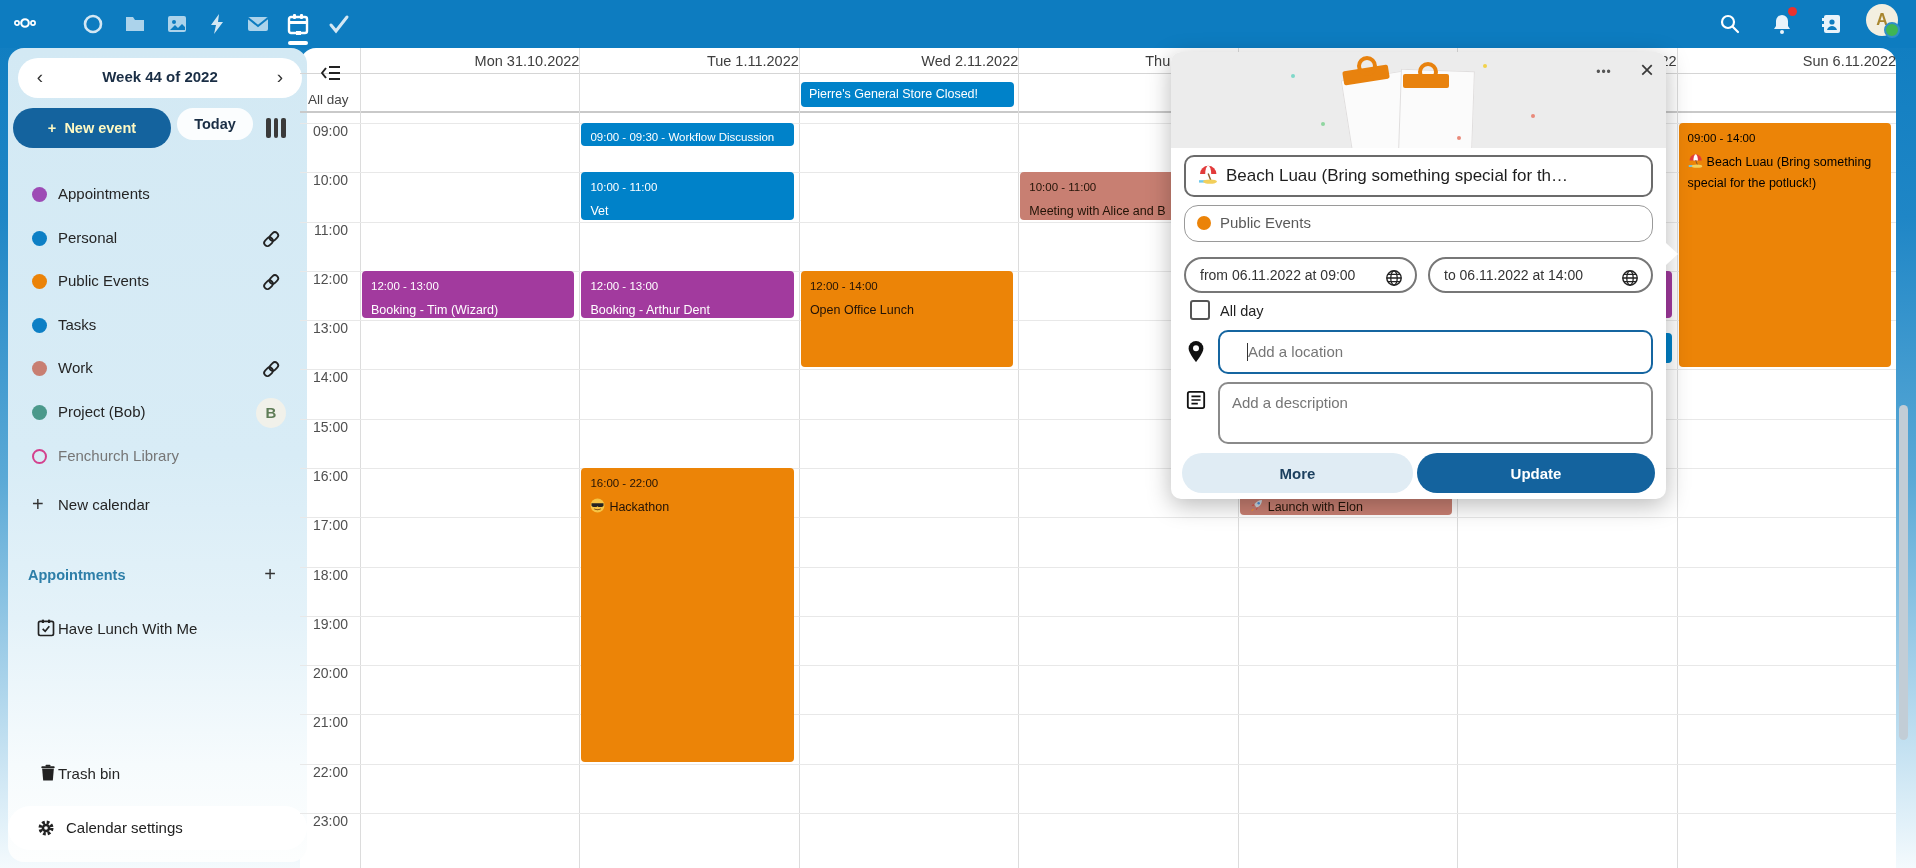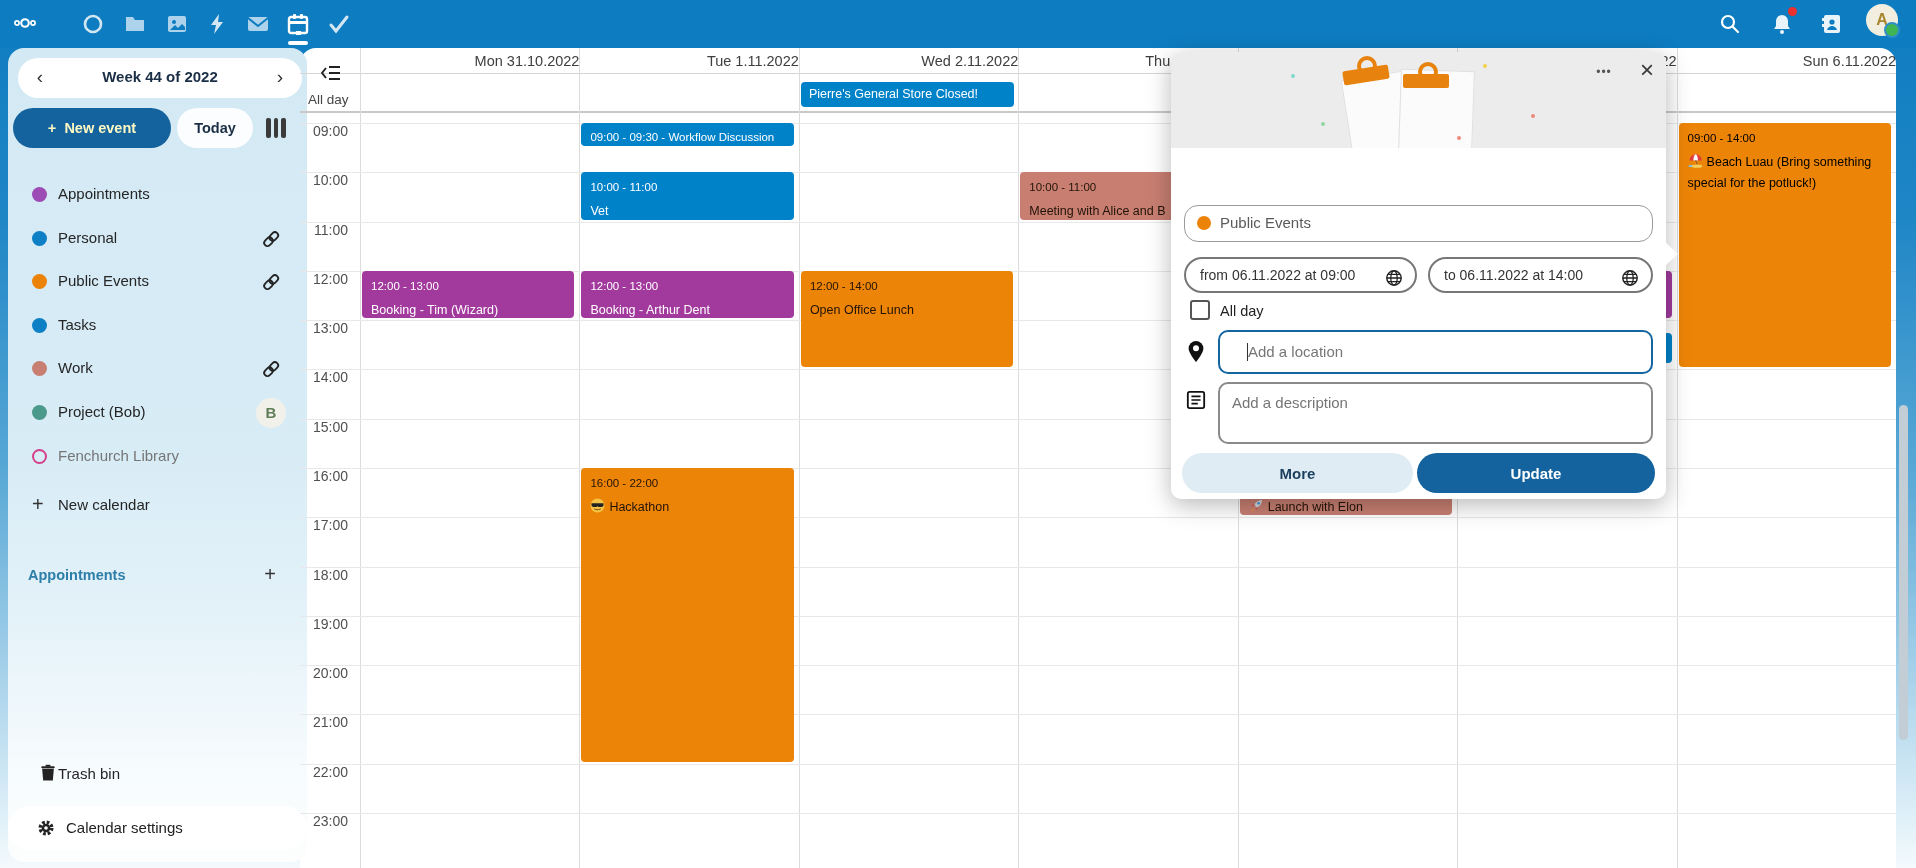--- a/index.html
+++ b/index.html
@@ -20,21 +20,21 @@
   .card-main{position:absolute;left:300px;top:48px;width:1596px;height:820px;background:#fff;border-radius:16px 16px 0 0}
   .card-side{position:absolute;left:8px;top:48px;width:299px;height:814px;border-radius:16px;
              background:linear-gradient(180deg,#d3e9f4 0%,#d8ecf6 50%,#e4f2f9 70%,#f6fbfd 88%,#fdfefe 100%)}
   .sbthumb{position:absolute;left:1899px;top:405px;width:9px;height:335px;border-radius:5px;background:#c2cdd6}
   
   .weekpill{position:absolute;left:18px;top:58px;width:284px;height:40px;border-radius:20px;background:#fff}
   .weekpill .lbl{position:absolute;left:0;right:0;top:10px;text-align:center;font-weight:bold;font-size:15px;color:#1a2e45}
   .chev{position:absolute;top:8px;font-size:19px;color:#333;width:24px;text-align:center;cursor:pointer}
   .btn-new{position:absolute;left:13px;top:108px;width:158px;height:40px;border-radius:20px;background:#14639e;border:none;
            color:#fef9c3;font-weight:bold;font-size:14.5px;font-family:inherit}
-  .btn-today{position:absolute;left:177px;top:108px;width:76px;height:40px;border-radius:20px;background:#fbfdfe;border:none;
+  .btn-today{position:absolute;left:177px;top:108px;width:76px;height:32px;border-radius:20px;background:#fbfdfe;border:none;
            color:#1a2e45;font-weight:bold;font-size:14.5px;font-family:inherit}
   .viewgrid{position:absolute;left:266px;top:118px;width:22px;height:20px;display:flex;gap:3px}
   .viewgrid i{width:4.5px;height:20px;background:#3a3a3a;border-radius:2px}
   .srow{position:absolute;left:10px;width:288px;height:38px}
   .srow .txt{position:absolute;left:48px;top:9px;font-size:15px;color:#252525;white-space:nowrap}
   .dot{position:absolute;left:22px;top:11px;width:15px;height:15px;border-radius:50%}
   .ring{position:absolute;left:22px;top:11px;width:11px;height:11px;border-radius:50%;border:2.5px solid #d3418d;background:transparent}
   .rowicon{position:absolute;left:250px;top:8px;width:22px;height:22px}
   .bbadge{position:absolute;left:246px;top:4px;width:30px;height:30px;border-radius:50%;background:#f1f1ea;
           color:#5f7d57;font-weight:bold;text-align:center;line-height:30px;font-size:15px}
@@ -250,20 +250,31 @@
     </div>
 
   <div class="srow" style="top:487px">
     <span class="plus" style="position:absolute;left:22px;top:6px">+</span>
     <span class="txt">New calendar</span>
   </div>
 
   <div class="sechead" style="top:567px">Appointments</div>
   <div class="secplus" style="top:563px">+</div>
 
+  <div class="srow" style="top:611px">
+    <span class="sideicon">
+      <svg viewBox="0 0 24 24">
+          <rect x="3" y="4" width="18" height="17" rx="2" fill="none" stroke="#222" stroke-width="2"></rect>
+          <rect x="7" y="2" width="2.6" height="4" fill="#222"></rect>
+          <rect x="14.4" y="2" width="2.6" height="4" fill="#222"></rect>
+          <path d="M8 13l3 3 5-6" fill="none" stroke="#222" stroke-width="2"></path>
+        </svg>
+    </span>
+    <span class="txt">Have Lunch With Me</span>
+  </div>
 
   <div class="srow" style="top:756px">
     <span class="sideicon" style="left:28px">
       <svg viewBox="0 0 24 24">
           <path d="M5 7h14l-1.2 14H6.2z" fill="#222"></path>
           <rect x="4" y="4" width="16" height="2.4" rx="1" fill="#222"></rect>
           <rect x="9" y="2" width="6" height="2.4" rx="1" fill="#222"></rect>
         </svg>
     </span>
     <span class="txt">Trash bin</span>
@@ -406,20 +417,31 @@
       <div class="cring" style="left:247px;top:10px"></div>
       <div class="conf" style="left:120px;top:22px;background:#7fd8c9"></div>
       <div class="conf" style="left:312px;top:12px;background:#f2d24b"></div>
       <div class="conf" style="left:360px;top:62px;background:#e98a7a"></div>
       <div class="conf" style="left:150px;top:70px;background:#8fd6a0"></div>
       <div class="conf" style="left:286px;top:84px;background:#e98a7a"></div>
       <button class="pop-dots">•••</button>
       <button class="pop-close">×</button>
     </div>
 
+    <div class="pop-title">
+      <span class="emj">
+        <svg viewBox="0 0 20 20">
+            <path d="M2 10 A8.2 8.2 0 0 1 18.4 10 Z" fill="#e23b3b"></path>
+            <path d="M7.2 10 A3 8.2 0 0 1 13.2 10 Z" fill="#fff"></path>
+            <path d="M10.2 9.5l2.6 7" stroke="#8a5a2b" stroke-width="1.4"></path>
+            <rect x="1" y="16.2" width="8" height="2.4" fill="#6fc9ec"></rect>
+            <ellipse cx="12" cy="17.6" rx="7" ry="2.2" fill="#f2cf5b"></ellipse>
+          </svg>
+      </span><span>Beach Luau (Bring something special for th…</span>
+    </div>
 
     <div class="pop-select">
       <span class="seldot"></span><span>Public Events</span>
     </div>
 
     <div class="dtbox" style="left:13px;width:233px">
       <span>from 06.11.2022 at 09:00</span>
       <span class="globe">
         <svg viewBox="0 0 20 20">
             <circle cx="10" cy="10" r="8" fill="none" stroke="#222" stroke-width="1.6"></circle>

